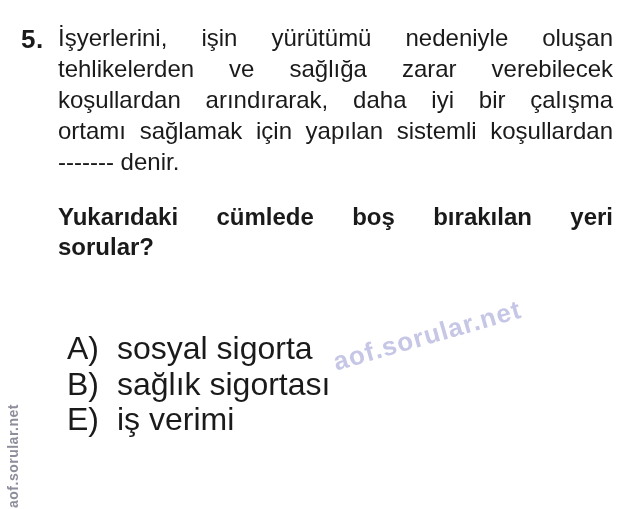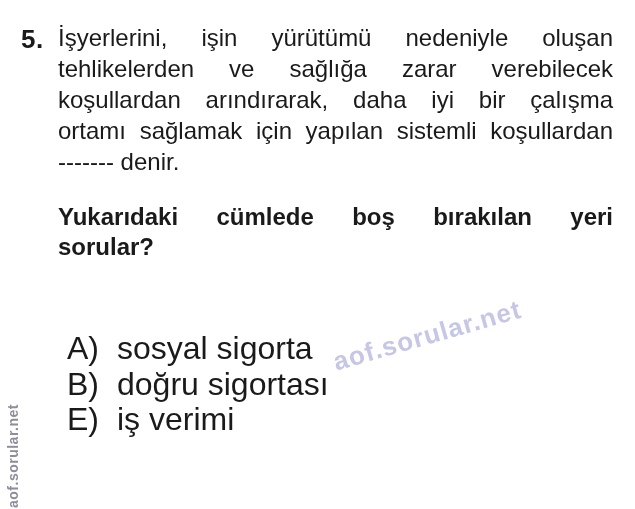--- a/index.html
+++ b/index.html
@@ -103,21 +103,21 @@
   <div class="stem">
     <div class="jline">Yukarıdaki cümlede boş bırakılan yeri</div>
     <div class="jline left-last">sorular?</div>
   </div>
 
   <div class="options">
     <div class="option-row">
       <span class="option-letter">A)</span><span>sosyal sigorta</span>
     </div>
     <div class="option-row">
-      <span class="option-letter">B)</span><span>doğru sigortası</span>
+      <span class="option-letter">B)</span><span>sağlık sigortası</span>
     </div>
     <div class="option-row">
       <span class="option-letter">E)</span><span>iş verimi</span>
     </div>
   </div>
 
   <div class="wm-diag" style="color: rgb(198, 198, 230);">aof.sorular.net</div>
 
   <div class="wm-vert" style="color: rgb(141, 141, 155);">aof.sorular.net</div>
 

